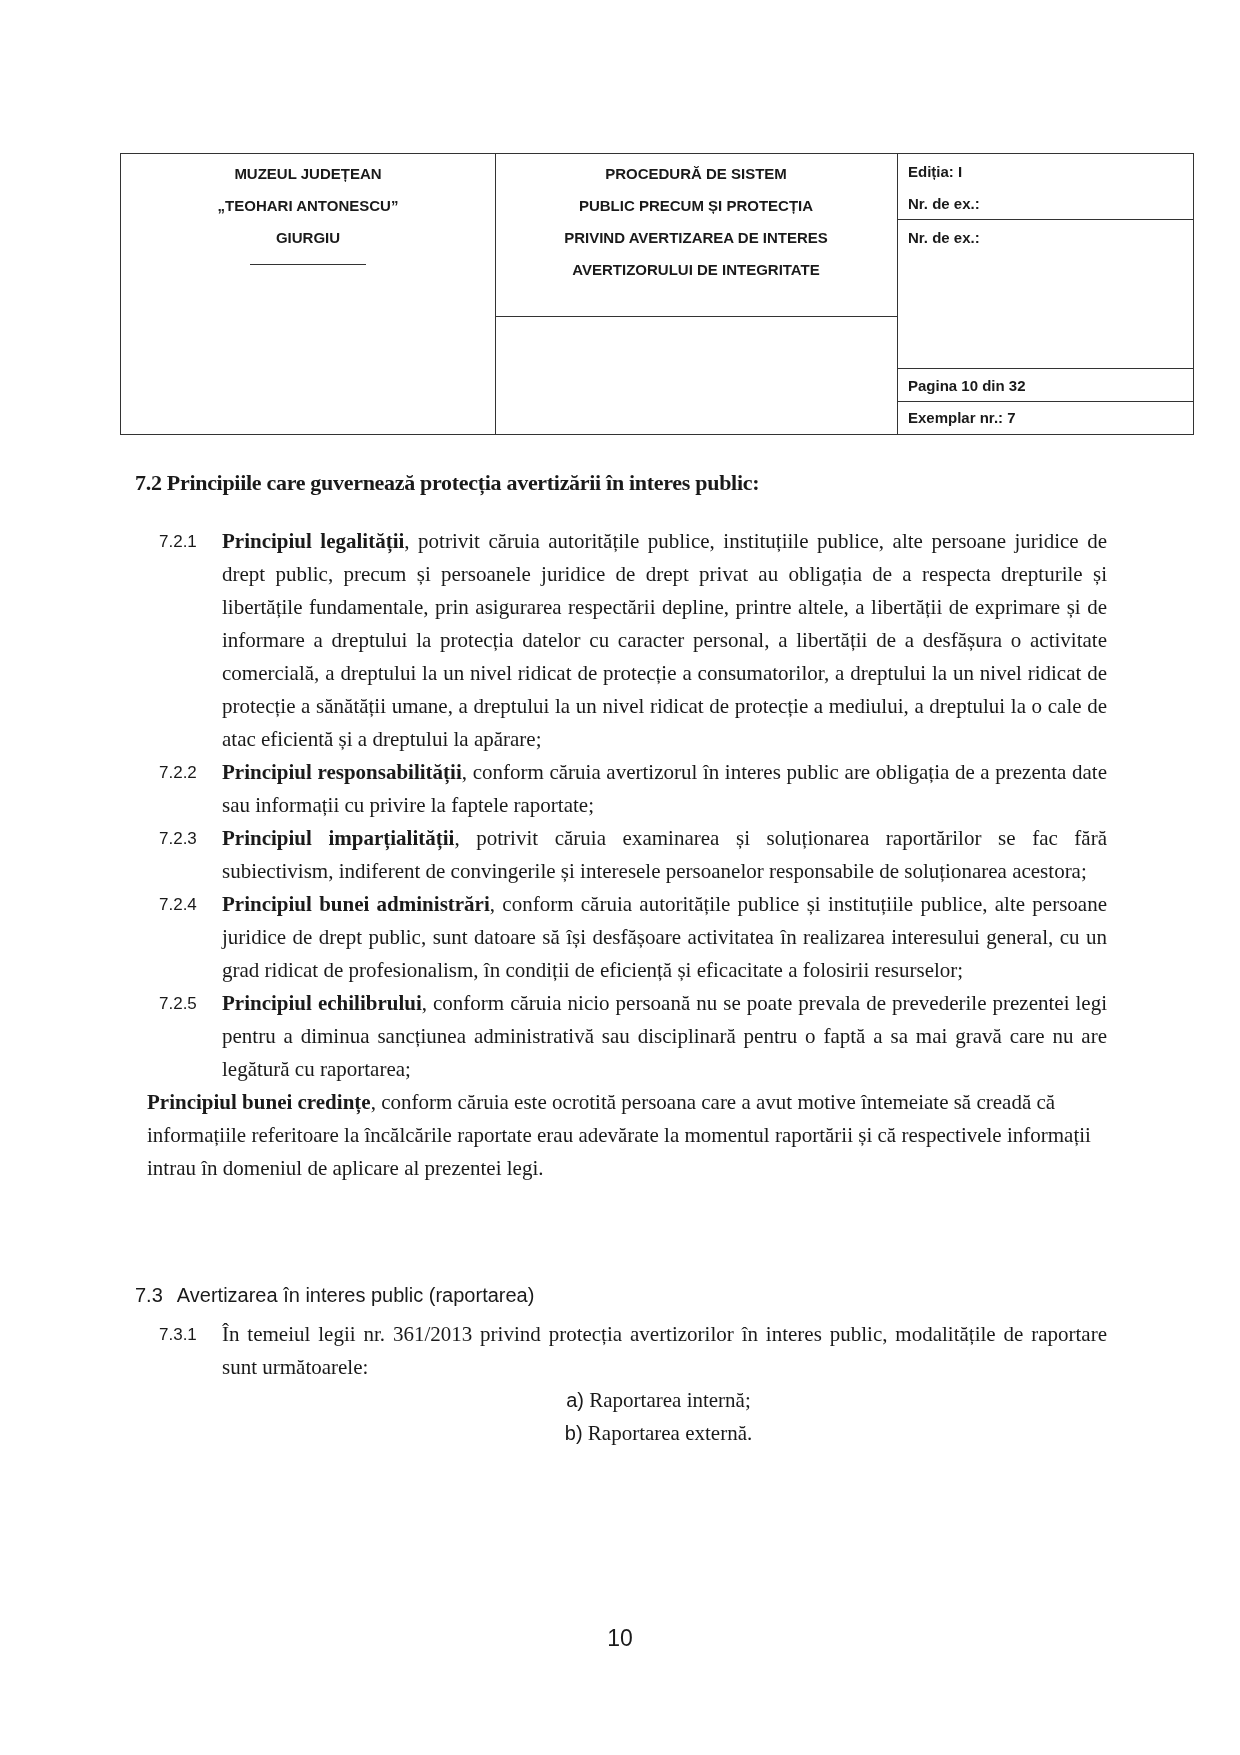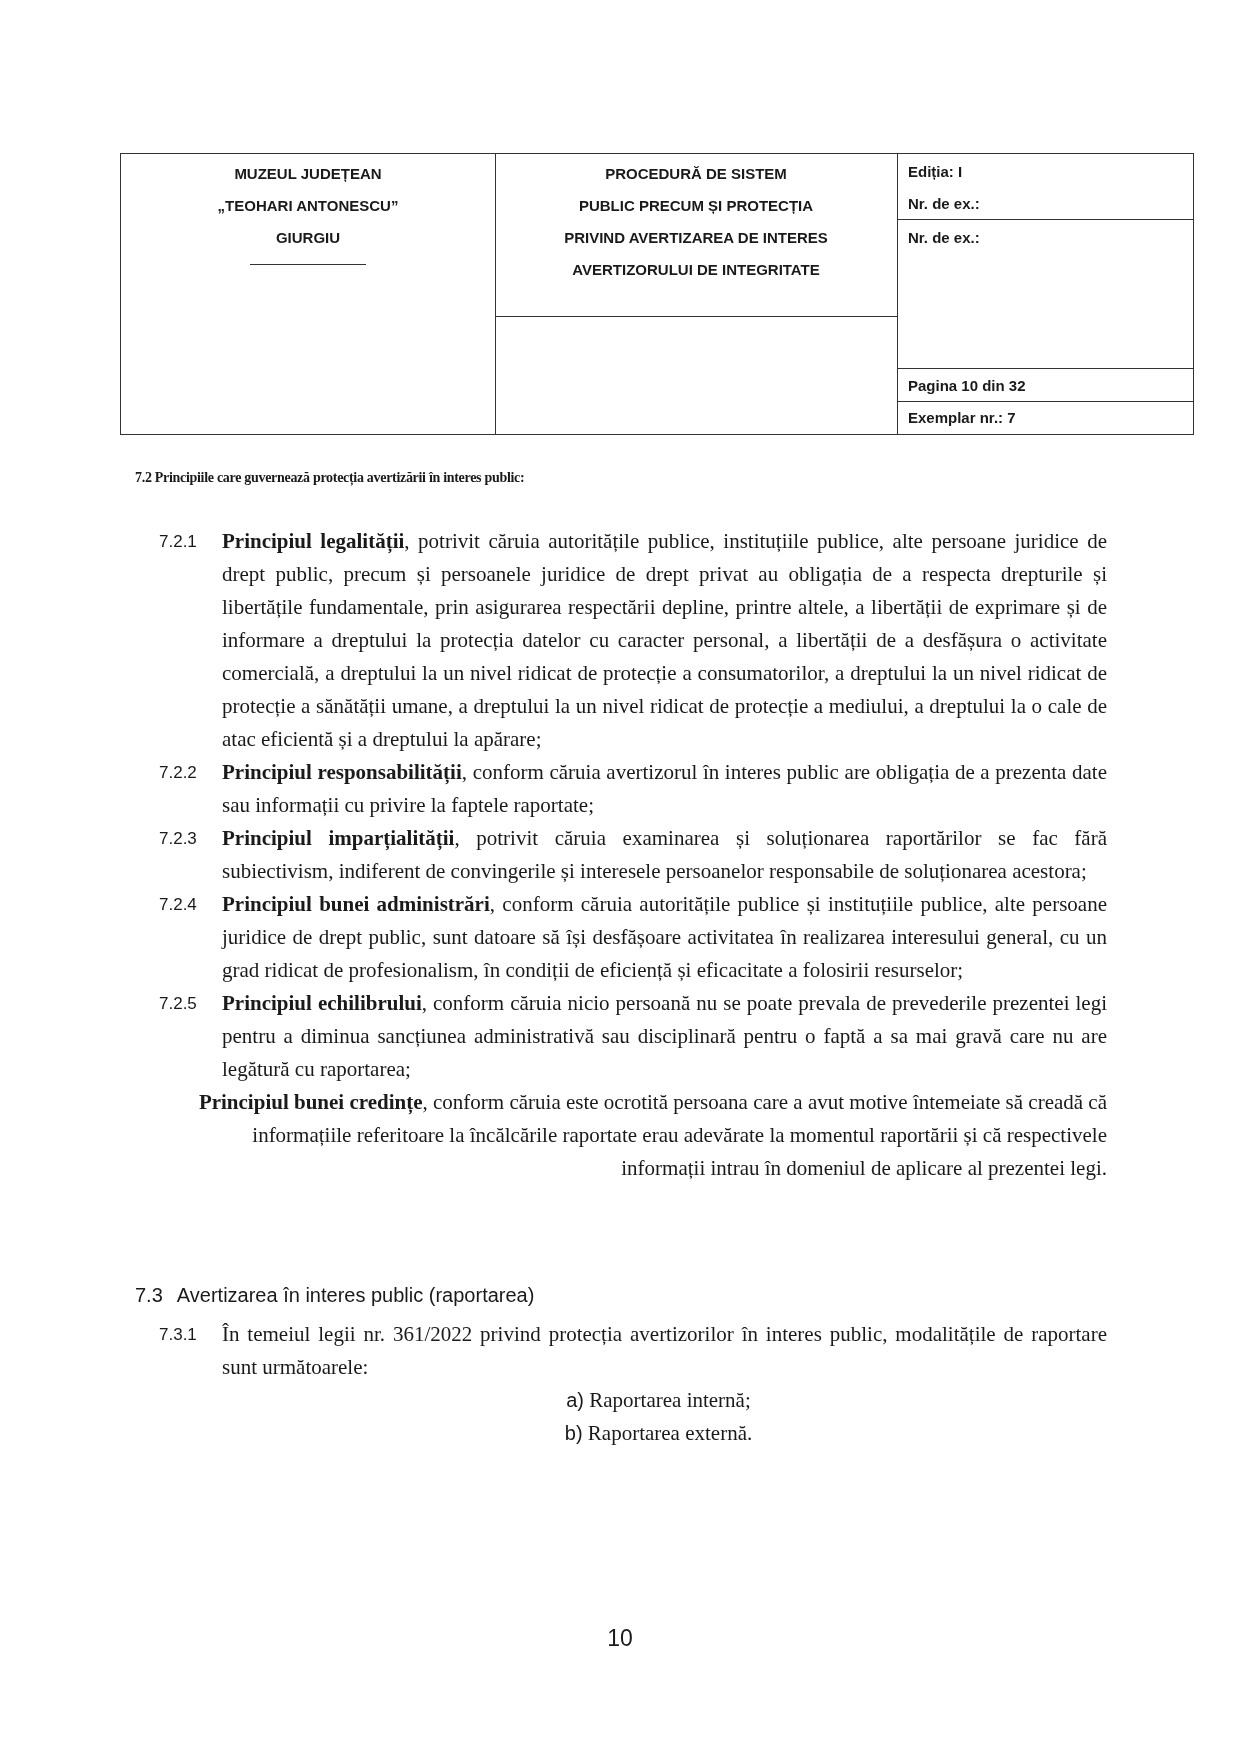--- a/index.html
+++ b/index.html
@@ -11,27 +11,27 @@
   .c2 { position: absolute; left: 374px; top: 0; width: 402px; height: 100%; border-right: 1.5px solid #333; }
   .c2 .top { height: 163px; border-bottom: 1.5px solid #333; text-align: center; padding-top: 4px; box-sizing: border-box; }
   .c2 .ln { height: 32px; line-height: 32px; }
   .c3 { position: absolute; left: 776px; top: 0; right: 0; height: 100%; font-weight: bold; }
   .c3 .cell { padding-left: 11px; box-sizing: border-box; }
   .c3 .ln { height: 32px; line-height: 32px; }
   .c3 .b1 { height: 66px; border-bottom: 1.5px solid #333; padding-top: 2px; }
   .c3 .b2 { height: 149px; border-bottom: 1.5px solid #333; padding-top: 2px; }
   .c3 .b3 { height: 33px; border-bottom: 1.5px solid #333; line-height: 33px; }
   .c3 .b4 { height: 31px; line-height: 31px; }
-  .h72 { position: absolute; left: 135px; top: 470px; font-family: "Liberation Serif", serif; font-weight: bold; font-size: 14px; letter-spacing: -0.3px; }
+  .h72 { position: absolute; left: 135px; top: 470px; font-family: "Liberation Serif", serif; font-weight: bold; font-size: 22px; letter-spacing: -0.3px; }
   .body { position: absolute; left: 147px; width: 960px; font-family: "Liberation Serif", serif; font-size: 21px; line-height: 33px; }
   .item { position: relative; padding-left: 75px; margin: 0; }
   .num { position: absolute; left: 12px; top: 0; font-family: "Liberation Sans", sans-serif; font-size: 17px; }
   .txt { text-align: justify; }
   .txt b { font-weight: bold; }
-  .standalone { margin-left: 46px; text-align: right; }
+  .standalone { text-align: left; }
   .h73 { position: absolute; left: 135px; top: 1284px; font-family: "Liberation Sans", sans-serif; font-size: 20px; }
   .h73 .n { margin-right: 14px; }
   .list { margin-left: 63px; text-align: center; }
   .list .lb { font-family: "Liberation Sans", sans-serif; font-size: 20px; }
   .pageno { position: absolute; left: 0; right: 0; top: 1625px; text-align: center; font-family: "Liberation Sans", sans-serif; font-size: 23px; }
 </style>
 </head>
 <body>
 
 <div class="hdr">
@@ -89,21 +89,21 @@
   <div class="txt standalone"><b>Principiul bunei credințe</b><span>, conform căruia este ocrotită persoana care a avut motive întemeiate să creadă că informațiile referitoare la încălcările raportate erau adevărate la momentul raportării și că respectivele informații intrau în domeniul de aplicare al prezentei legi.</span></div>
 </div>
 
 <div class="h73">
   <span class="n">7.3</span><span>Avertizarea în interes public (raportarea)</span>
 </div>
 
 <div class="body" style="top:1318px;">
   <div class="item">
     <span class="num">7.3.1</span>
-    <div class="txt">În temeiul legii nr. 361/2022 privind protecția avertizorilor în interes public, modalitățile de raportare sunt următoarele:</div>
+    <div class="txt">În temeiul legii nr. 361/2013 privind protecția avertizorilor în interes public, modalitățile de raportare sunt următoarele:</div>
   </div>
   <div class="list">
     <div><span class="lb">a)</span><span> Raportarea internă;</span></div>
     <div><span class="lb">b)</span><span> Raportarea externă.</span></div>
   </div>
 </div>
 
 <div class="pageno">10</div>
 
 </body></html>

